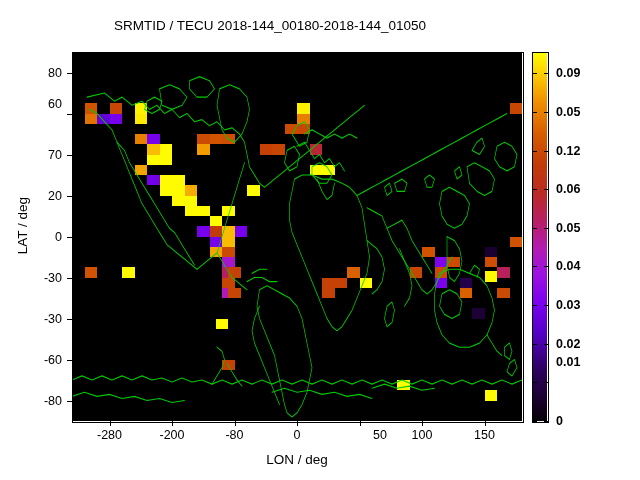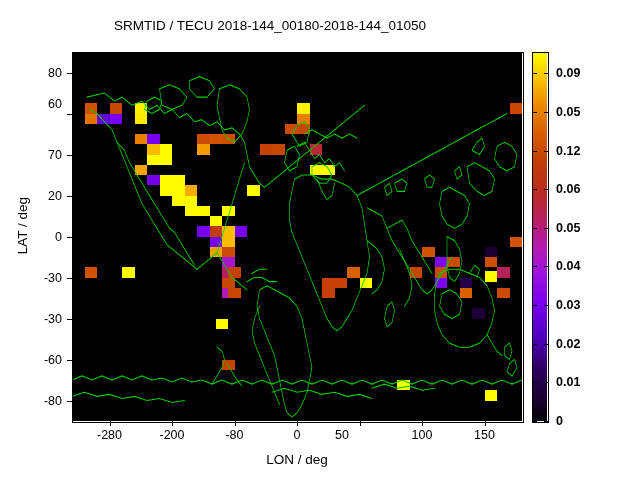--- a/index.html
+++ b/index.html
@@ -319,21 +319,21 @@
 <div id="x-ticks">
     <div class="tick-mark x-tick-mark" style="left: 109.5px;"></div>
     <div class="tick-label x-tick-label" style="left: 109.5px;">-280</div>
     <div class="tick-mark x-tick-mark" style="left: 172px;"></div>
     <div class="tick-label x-tick-label" style="left: 172px;">-200</div>
     <div class="tick-mark x-tick-mark" style="left: 234.5px;"></div>
     <div class="tick-label x-tick-label" style="left: 234.5px;">-80</div>
     <div class="tick-mark x-tick-mark" style="left: 297px;"></div>
     <div class="tick-label x-tick-label" style="left: 297px;">0</div>
     <div class="tick-mark x-tick-mark" style="left: 359.5px;"></div>
-    <div class="tick-label x-tick-label" style="left: 342px; text-align: center;">50</div>
+    <div class="tick-label x-tick-label" style="left: 380px; text-align: center;">50</div>
     <div class="tick-mark x-tick-mark" style="left: 422px;"></div>
     <div class="tick-label x-tick-label" style="left: 422px;">100</div>
     <div class="tick-mark x-tick-mark" style="left: 484.5px;"></div>
     <div class="tick-label x-tick-label" style="left: 484.5px;">150</div>
   </div>
 <div id="y-ticks">
     <div class="tick-mark y-tick-mark" style="top: 400.5px;"></div>
     <div class="tick-label y-tick-label" style="top: 400.5px;">-80</div>
     <div class="tick-mark y-tick-mark" style="top: 359.5px;"></div>
     <div class="tick-label y-tick-label" style="top: 359.5px;">-60</div>
@@ -358,21 +358,21 @@
 <div id="colorbar-panel">
   <div id="colorbar-gradient" style="background: linear-gradient(rgb(255, 255, 0) 0%, rgb(251, 196, 0) 7%, rgb(238, 140, 0) 14%, rgb(216, 94, 0) 22%, rgb(194, 60, 6) 30%, rgb(186, 43, 34) 38%, rgb(184, 30, 102) 46%, rgb(179, 27, 176) 53%, rgb(157, 18, 224) 60%, rgb(122, 0, 240) 68%, rgb(85, 0, 200) 76%, rgb(46, 0, 96) 86%, rgb(25, 0, 46) 94%, rgb(5, 0, 5) 100%);"></div>
 </div>
 <div id="colorbar-frame"></div>
 <div id="colorbar-ticks">
     <div class="cb-tick-mark cb-tick-left" style="top: 421px;"></div>
     <div class="cb-tick-mark cb-tick-right" style="top: 421px;"></div>
     <div class="cb-tick-label" style="top: 421px;">0</div>
     <div class="cb-tick-mark cb-tick-left" style="top: 382.361px;"></div>
     <div class="cb-tick-mark cb-tick-right" style="top: 382.361px;"></div>
-    <div class="cb-tick-label" style="top: 382px;">0.01</div>
+    <div class="cb-tick-label" style="top: 362px;">0.01</div>
     <div class="cb-tick-mark cb-tick-left" style="top: 343.723px;"></div>
     <div class="cb-tick-mark cb-tick-right" style="top: 343.723px;"></div>
     <div class="cb-tick-label" style="top: 343.723px;">0.02</div>
     <div class="cb-tick-mark cb-tick-left" style="top: 305.084px;"></div>
     <div class="cb-tick-mark cb-tick-right" style="top: 305.084px;"></div>
     <div class="cb-tick-label" style="top: 305.084px;">0.03</div>
     <div class="cb-tick-mark cb-tick-left" style="top: 266.445px;"></div>
     <div class="cb-tick-mark cb-tick-right" style="top: 266.445px;"></div>
     <div class="cb-tick-label" style="top: 266.445px;">0.04</div>
     <div class="cb-tick-mark cb-tick-left" style="top: 227.806px;"></div>

